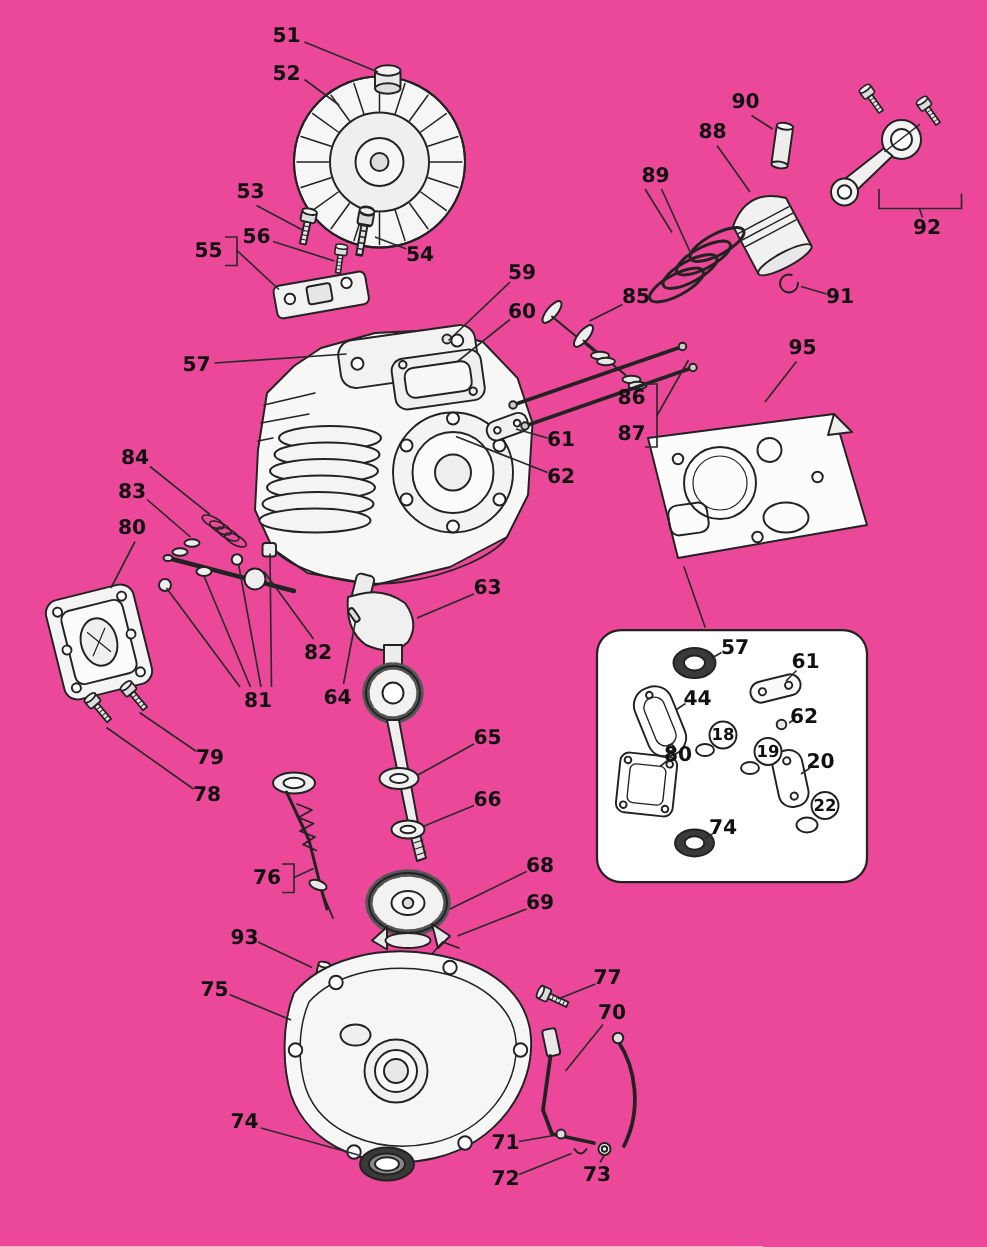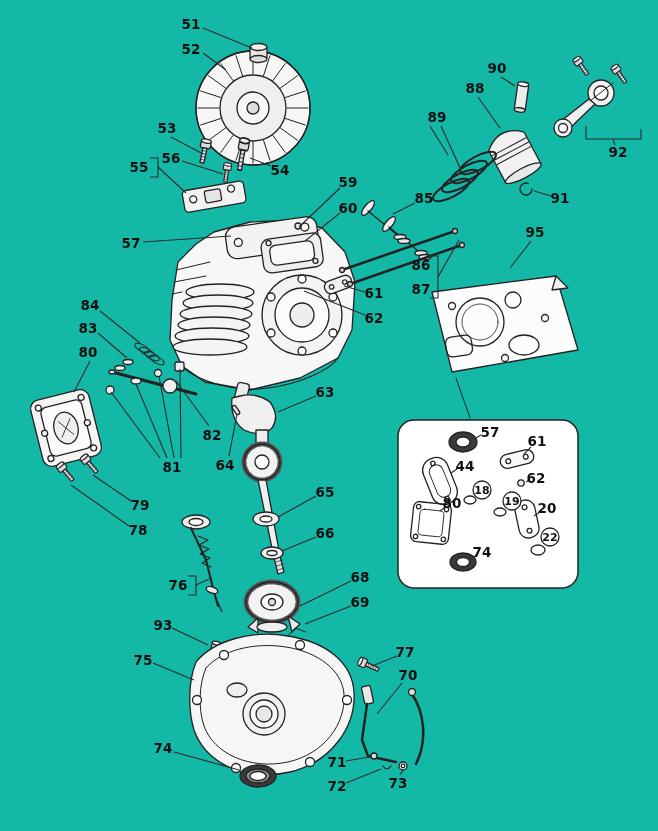--- a/index.html
+++ b/index.html
@@ -1,16 +1,16 @@
 <!DOCTYPE html>
 <html><head>
 <meta charset="utf-8">
 <style>
   html,body{margin:0;padding:0;background:#ffffff;}
-  .stage{position:relative;width:658px;height:831px;background:#14b8a6;overflow:hidden;}
+  .stage{position:relative;width:658px;height:831px;background:#ec4899;overflow:hidden;}
   svg{display:block;}
   .callout{font-family:"DejaVu Sans","Liberation Sans",sans-serif;font-weight:bold;font-size:13.5px;fill:#111111;text-anchor:middle;dominant-baseline:central;}
   .circled{font-size:11px;}
   .leader{fill:none;stroke:#2a2a2a;stroke-width:1.1;}
   .badge{fill:#ffffff;stroke:#222222;stroke-width:1.3;}
 </style>
 </head>
 <body>
 
 <div class="stage">

